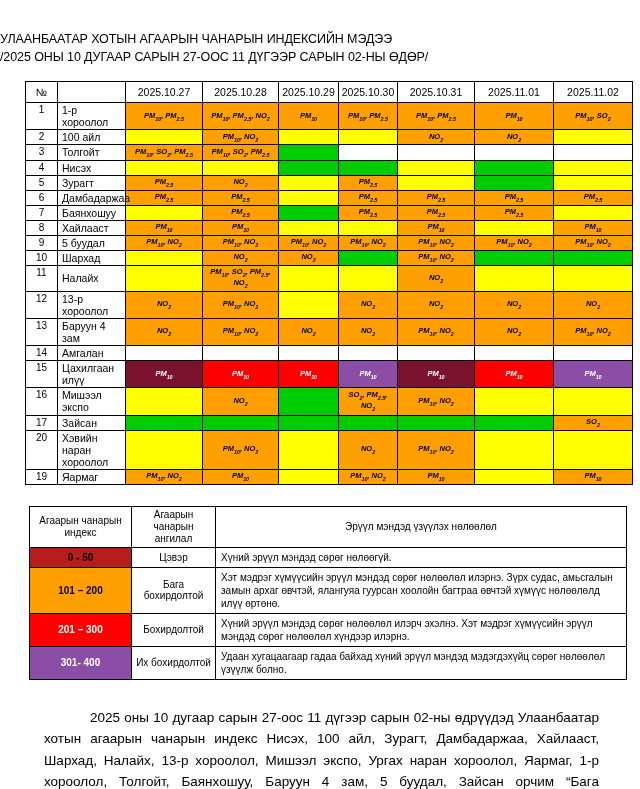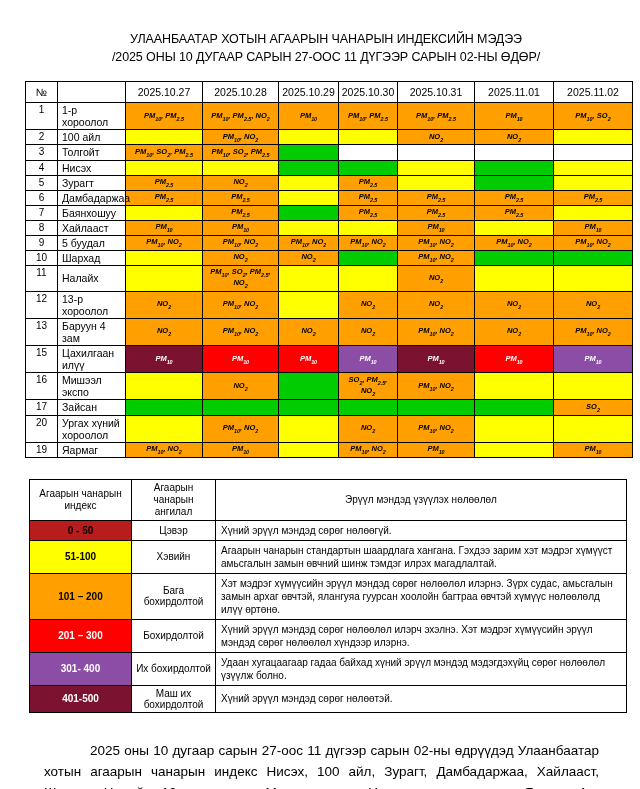--- a/index.html
+++ b/index.html
@@ -10,21 +10,21 @@
   }
   .page {
     position:relative;
     width:640px; height:789px;
     box-sizing:border-box;
     padding-top:30px;
     overflow:hidden;
     background:#fff;
   }
   
-  .title { text-align:center; font-size:12.5px; line-height:1.45; letter-spacing:-0.1px;padding-left:12px; }
+  .title { font-size:12.5px; line-height:1.45; letter-spacing:-0.1px; }
 
   
   table.aqi {
     border-collapse:collapse;
     table-layout:fixed;
     width:607px;
     margin:15px 0 0 25px;
     font-size:10.5px;
   }
   table.aqi th, table.aqi td { border:1px solid #000; padding:1px 2px; box-sizing:border-box; }
@@ -235,20 +235,31 @@
           <td class="name">Баруун 4 зам</td>
           <td class="cell" style="background: rgb(255, 160, 0);">NO<sub>2</sub></td>
           <td class="cell" style="background: rgb(255, 160, 0);">PM<sub>10</sub>, NO<sub>2</sub></td>
           <td class="cell" style="background: rgb(255, 160, 0);">NO<sub>2</sub></td>
           <td class="cell" style="background: rgb(255, 160, 0);">NO<sub>2</sub></td>
           <td class="cell" style="background: rgb(255, 160, 0);">PM<sub>10</sub>, NO<sub>2</sub></td>
           <td class="cell" style="background: rgb(255, 160, 0);">NO<sub>2</sub></td>
           <td class="cell" style="background: rgb(255, 160, 0);">PM<sub>10</sub>, NO<sub>2</sub></td>
         </tr>
         <tr>
+          <td class="num">14</td>
+          <td class="name">Амгалан</td>
+          <td class="cell" style="background: rgb(255, 255, 255);"></td>
+          <td class="cell" style="background: rgb(255, 255, 255);"></td>
+          <td class="cell" style="background: rgb(255, 255, 255);"></td>
+          <td class="cell" style="background: rgb(255, 255, 255);"></td>
+          <td class="cell" style="background: rgb(255, 255, 255);"></td>
+          <td class="cell" style="background: rgb(255, 255, 255);"></td>
+          <td class="cell" style="background: rgb(255, 255, 255);"></td>
+        </tr>
+        <tr>
           <td class="num">15</td>
           <td class="name">Цахилгаан илүү</td>
           <td class="cell" style="background: rgb(123, 18, 48); color: rgb(255, 255, 255);">PM<sub>10</sub></td>
           <td class="cell" style="background: rgb(255, 0, 0); color: rgb(255, 255, 255);">PM<sub>10</sub></td>
           <td class="cell" style="background: rgb(255, 0, 0); color: rgb(255, 255, 255);">PM<sub>10</sub></td>
           <td class="cell" style="background: rgb(139, 77, 165); color: rgb(255, 255, 255);">PM<sub>10</sub></td>
           <td class="cell" style="background: rgb(123, 18, 48); color: rgb(255, 255, 255);">PM<sub>10</sub></td>
           <td class="cell" style="background: rgb(255, 0, 0); color: rgb(255, 255, 255);">PM<sub>10</sub></td>
           <td class="cell" style="background: rgb(139, 77, 165); color: rgb(255, 255, 255);">PM<sub>10</sub></td>
         </tr>
@@ -269,21 +280,21 @@
           <td class="cell" style="background: rgb(0, 204, 0);"></td>
           <td class="cell" style="background: rgb(0, 204, 0);"></td>
           <td class="cell" style="background: rgb(0, 204, 0);"></td>
           <td class="cell" style="background: rgb(0, 204, 0);"></td>
           <td class="cell" style="background: rgb(0, 204, 0);"></td>
           <td class="cell" style="background: rgb(0, 204, 0);"></td>
           <td class="cell" style="background: rgb(255, 160, 0);">SO<sub>2</sub></td>
         </tr>
         <tr>
           <td class="num">20</td>
-          <td class="name">Ургах хүний хороолол</td>
+          <td class="name">Хэвийн наран хороолол</td>
           <td class="cell" style="background: rgb(255, 255, 0);"></td>
           <td class="cell" style="background: rgb(255, 160, 0);">PM<sub>10</sub>, NO<sub>2</sub></td>
           <td class="cell" style="background: rgb(255, 255, 0);"></td>
           <td class="cell" style="background: rgb(255, 160, 0);">NO<sub>2</sub></td>
           <td class="cell" style="background: rgb(255, 160, 0);">PM<sub>10</sub>, NO<sub>2</sub></td>
           <td class="cell" style="background: rgb(255, 255, 0);"></td>
           <td class="cell" style="background: rgb(255, 255, 0);"></td>
         </tr>
         <tr>
           <td class="num">19</td>
@@ -312,42 +323,32 @@
           <th>Эрүүл мэндэд үзүүлэх нөлөөлөл</th>
         </tr>
       </thead>
     <tbody id="legend-body">
         <tr>
           <td class="range" style="background: #b91c1c;">0 - 50</td>
           <td class="cat">Цэвэр</td>
           <td class="desc">Хүний эрүүл мэндэд сөрөг нөлөөгүй.</td>
         </tr>
         <tr>
-          <td class="range" style="background: rgb(255, 255, 0);">51-100</td>
-          <td class="cat">Хэвийн</td>
-          <td class="desc">Агаарын чанарын стандартын шаардлага хангана. Гэхдээ зарим хэт мэдрэг хүмүүст  амьсгалын замын өвчний шинж тэмдэг илрэх магадлалтай.</td>
-        </tr>
-        <tr>
           <td class="range" style="background: rgb(255, 160, 0);">101 – 200</td>
           <td class="cat">Бага бохирдолтой</td>
           <td class="desc">Хэт мэдрэг хүмүүсийн эрүүл мэндэд  сөрөг нөлөөлөл илэрнэ. Зүрх судас, амьсгалын замын архаг өвчтэй, ялангуяа гуурсан хоолойн багтраа өвчтэй хүмүүс нөлөөлөлд илүү өртөнө.</td>
         </tr>
         <tr>
           <td class="range" style="background: rgb(255, 0, 0); color: rgb(255, 255, 255);">201 – 300</td>
           <td class="cat">Бохирдолтой</td>
           <td class="desc">Хүний эрүүл мэндэд сөрөг нөлөөлөл илэрч эхэлнэ. Хэт мэдрэг хүмүүсийн эрүүл мэндэд сөрөг нөлөөлөл хүндээр илэрнэ.</td>
         </tr>
         <tr>
           <td class="range" style="background: rgb(139, 77, 165); color: rgb(255, 255, 255); margin-top: 13px;">301- 400</td>
           <td class="cat">Их бохирдолтой</td>
           <td class="desc">Удаан хугацаагаар гадаа байхад хүний эрүүл мэндэд мэдэгдэхүйц сөрөг нөлөөлөл үзүүлж болно.</td>
         </tr>
-        <tr>
-          <td class="range" style="background: rgb(123, 18, 48); color: rgb(255, 255, 255);">401-500</td>
-          <td class="cat">Маш их бохирдолтой</td>
-          <td class="desc">Хүний эрүүл мэндэд сөрөг нөлөөтэй.</td>
-        </tr>
       </tbody>
   </table>
 
   <p class="summary">2025 оны 10 дугаар сарын 27-оос 11 дүгээр сарын 02-ны өдрүүдэд Улаанбаатар хотын агаарын чанарын индекс Нисэх, 100 айл, Зурагт, Дамбадаржаа, Хайлааст, Шархад, Налайх, 13-р хороолол, Мишээл экспо, Ургах наран хороолол, Яармаг, 1-р хороолол, Толгойт, Баянхошуу, Баруун 4 зам, 5 буудал, Зайсан орчим “Бага бохирдолтой”, харин Цахилгаан станц орчим “Маш их бохирдолтой” түвшинд хүрсэн байна.</p>
 
 </div>
 
 </body></html>

